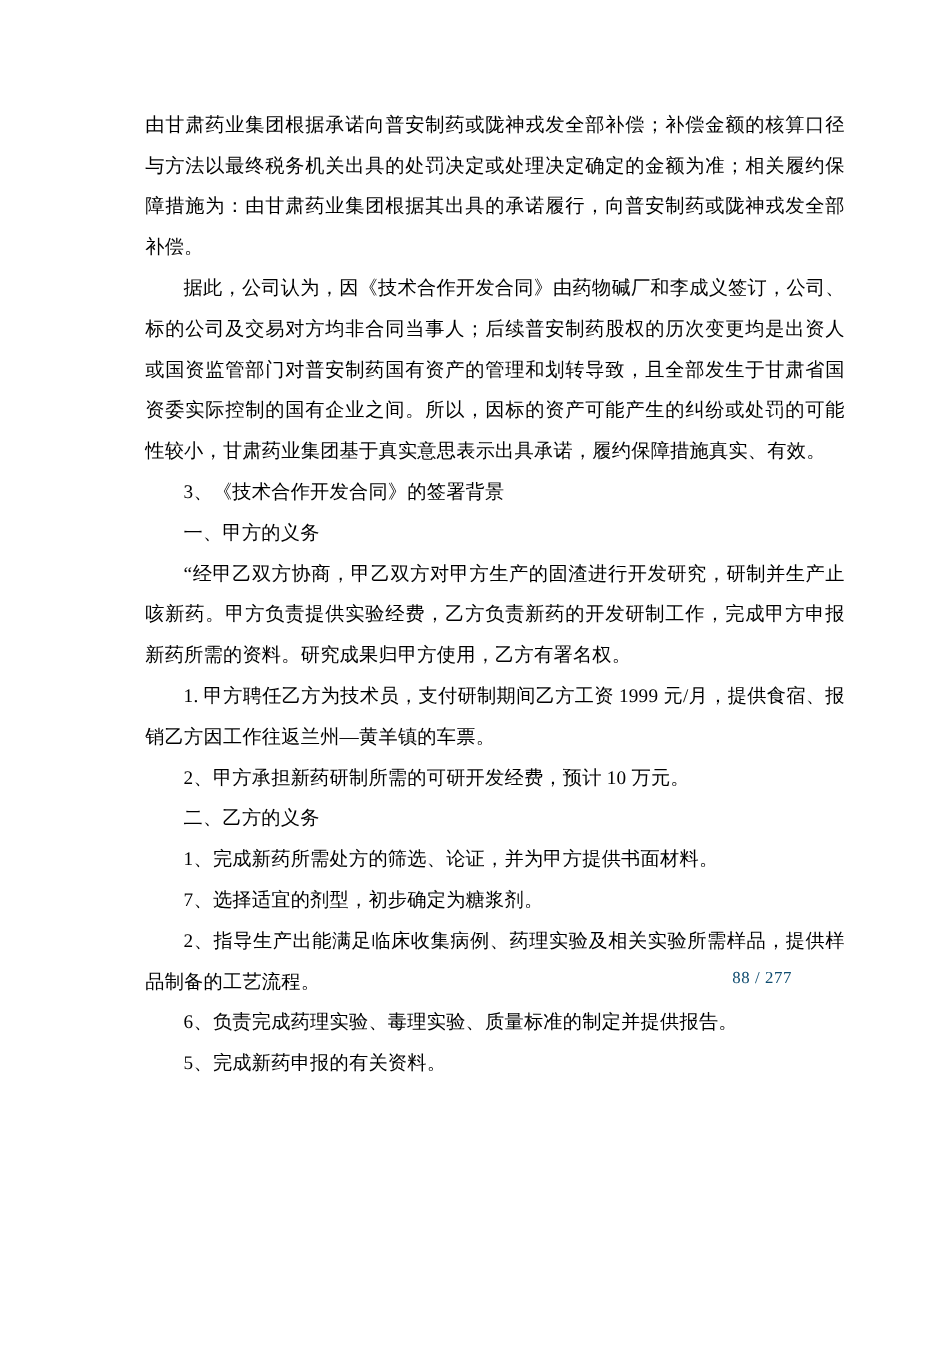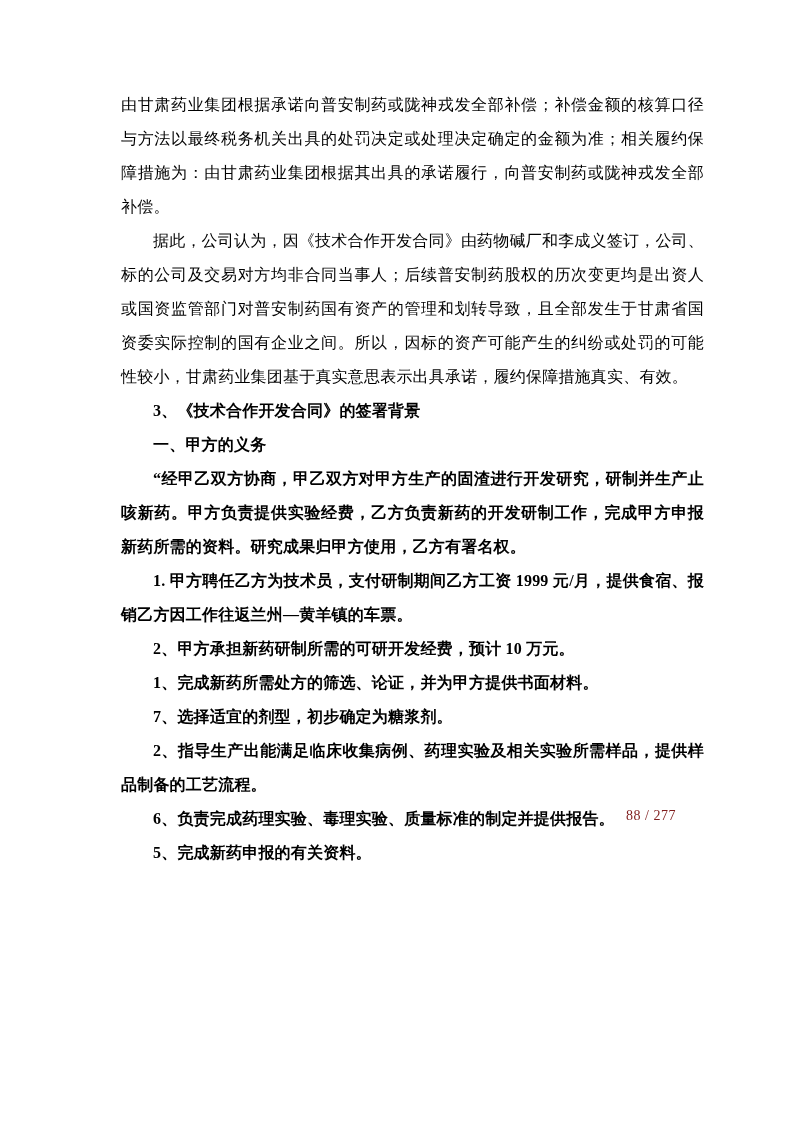--- a/index.html
+++ b/index.html
@@ -28,43 +28,44 @@
     line-height: 34px;
     letter-spacing: 0.2px;
     text-align: justify;
     text-indent: 2em;
     word-break: break-all;
   }
   .no-indent {
     text-indent: 0;
   }
   .bold {
-    font-weight: bold;
+    font-weight: normal;
   }
   .footer {
     position: absolute;
-    right: 117px;
+    right: 133px;
     bottom: 84px;
     font-size: 14px;
     letter-spacing: 0.5px;
-    color: #7f1d1d;
+    color: #0c4a6e;
   }
 </style>
 </head>
 <body>
 
 <div class="page">
   <div class="content">
     <p class="para no-indent">由甘肃药业集团根据承诺向普安制药或陇神戎发全部补偿；补偿金额的核算口径与方法以最终税务机关出具的处罚决定或处理决定确定的金额为准；相关履约保障措施为：由甘肃药业集团根据其出具的承诺履行，向普安制药或陇神戎发全部补偿。</p>
     <p class="para">据此，公司认为，因《技术合作开发合同》由药物碱厂和李成义签订，公司、标的公司及交易对方均非合同当事人；后续普安制药股权的历次变更均是出资人或国资监管部门对普安制药国有资产的管理和划转导致，且全部发生于甘肃省国资委实际控制的国有企业之间。所以，因标的资产可能产生的纠纷或处罚的可能性较小，甘肃药业集团基于真实意思表示出具承诺，履约保障措施真实、有效。</p>
     <p class="para bold">3、《技术合作开发合同》的签署背景</p>
     <p class="para bold">一、甲方的义务</p>
     <p class="para bold">“经甲乙双方协商，甲乙双方对甲方生产的固渣进行开发研究，研制并生产止咳新药。甲方负责提供实验经费，乙方负责新药的开发研制工作，完成甲方申报新药所需的资料。研究成果归甲方使用，乙方有署名权。</p>
     <p class="para bold">1. 甲方聘任乙方为技术员，支付研制期间乙方工资 1999 元/月，提供食宿、报销乙方因工作往返兰州—黄羊镇的车票。</p>
     <p class="para bold">2、甲方承担新药研制所需的可研开发经费，预计 10 万元。</p>
+    <p class="para bold">二、乙方的义务</p>
     <p class="para bold">1、完成新药所需处方的筛选、论证，并为甲方提供书面材料。</p>
     <p class="para bold">7、选择适宜的剂型，初步确定为糖浆剂。</p>
     <p class="para bold">2、指导生产出能满足临床收集病例、药理实验及相关实验所需样品，提供样品制备的工艺流程。</p>
     <p class="para bold">6、负责完成药理实验、毒理实验、质量标准的制定并提供报告。</p>
     <p class="para bold">5、完成新药申报的有关资料。</p>
   </div>
   <div class="footer">88 / 277</div>
 </div>
 
 </body></html>

